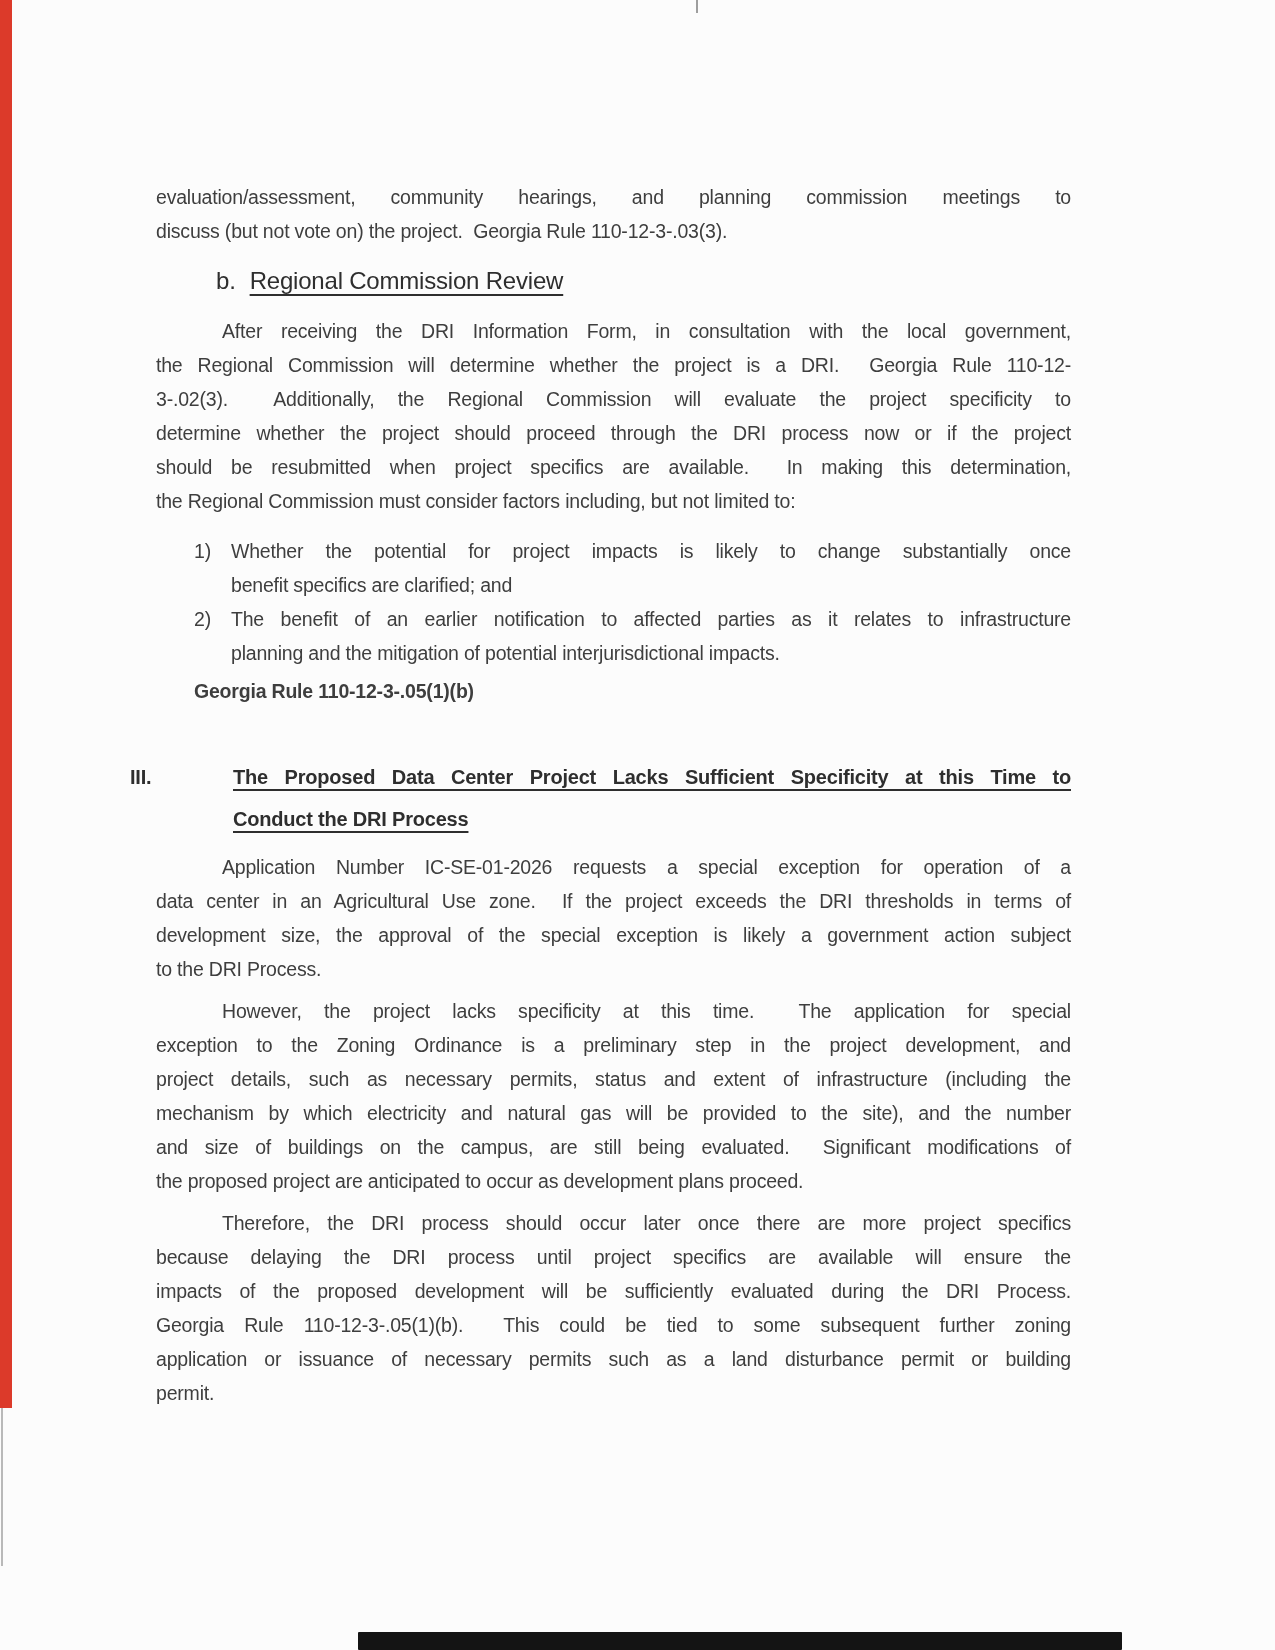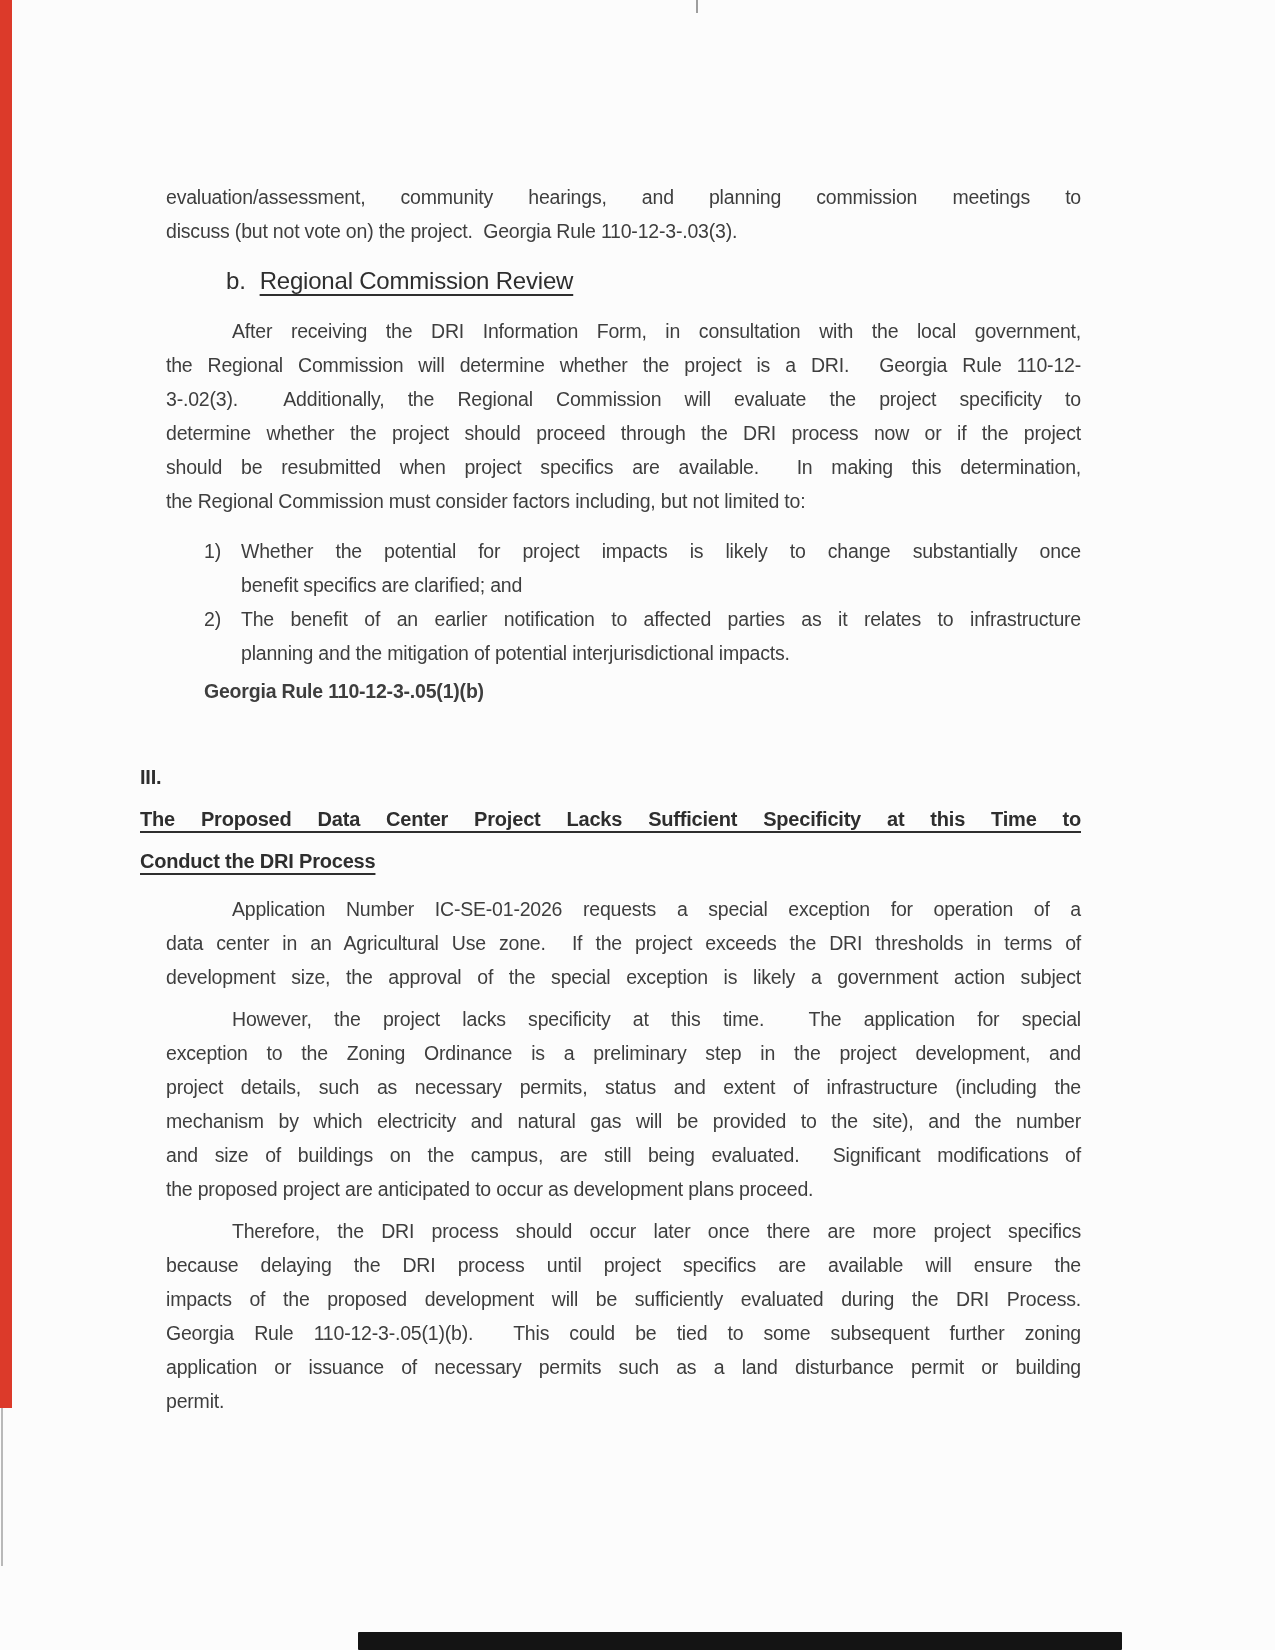--- a/index.html
+++ b/index.html
@@ -8,37 +8,37 @@
     background:#fcfcfc;overflow:hidden;
     font-family:"Liberation Sans","DejaVu Sans",sans-serif;
   }
   
   .red-stripe{position:absolute;left:0;top:0;width:12px;height:1408px;}
   .hairline{position:absolute;left:1px;top:1408px;width:2px;height:158px;}
   .toptick{position:absolute;left:696px;top:0;width:2px;height:13px;}
   .blackbar{position:absolute;left:358px;top:1632px;width:764px;height:18px;border-radius:1px;}
   
   .doc{
-    position:absolute;left:166px;top:180px;width:915px;
+    position:absolute;left:156px;top:180px;width:915px;
     font-size:19.5px;line-height:34px;letter-spacing:-0.2px;
   }
   .ln{white-space:pre-wrap;}
   .just{text-align:justify;text-align-last:justify;}
   .ind{text-indent:66px;}
   .p{margin-top:8px;}
   .p:first-child{margin-top:0;}
   .h2{margin:16px 0 16px 60px;font-weight:normal;font-size:24px;}
   .hnum{display:inline-block;margin-right:14px;}
   .hu{text-decoration:underline;text-underline-offset:5px;text-decoration-thickness:2px;}
   .li{display:flex;margin-left:38px;}
   .p + .li{margin-top:16px;}
   .linum{width:37px;flex:none;}
   .litext{flex:1;min-width:0;}
   .cite{margin:4px 0 0 38px;font-weight:bold;}
-  .h1{display:flex;margin:48px 0 10px -26px;font-weight:bold;font-size:20px;line-height:42px;flex-direction:column;}
+  .h1{display:flex;margin:48px 0 10px -26px;font-weight:bold;font-size:20px;line-height:42px;}
   .h1num{width:103px;flex:none;}
   .h1text{flex:1;min-width:0;}
 </style>
 </head>
 <body>
 
 <div class="page" style="background: rgb(252, 252, 252);">
   <div class="red-stripe" style="background: rgb(220, 58, 42);"></div>
   <div class="hairline" style="background: rgb(185, 185, 185);"></div>
   <div class="toptick" style="background: rgb(158, 158, 158);"></div>
@@ -76,20 +76,21 @@
         <div class="h1num">III.</div>
         <div class="h1text">
           <div class="ln just"><span class="hu">The Proposed Data Center Project Lacks Sufficient Specificity at this Time to</span></div>
           <div class="ln"><span class="hu">Conduct the DRI Process</span></div>
         </div>
       </div>
       <div class="p">
         <div class="ln just ind">Application Number IC-SE-01-2026 requests a special exception for operation of a</div>
         <div class="ln just">data center in an Agricultural Use zone.  If the project exceeds the DRI thresholds in terms of</div>
         <div class="ln just">development size, the approval of the special exception is likely a government action subject</div>
+        <div class="ln">to the DRI Process.</div>
       </div>
       <div class="p">
         <div class="ln just ind">However, the project lacks specificity at this time.  The application for special</div>
         <div class="ln just">exception to the Zoning Ordinance is a preliminary step in the project development, and</div>
         <div class="ln just">project details, such as necessary permits, status and extent of infrastructure (including the</div>
         <div class="ln just">mechanism by which electricity and natural gas will be provided to the site), and the number</div>
         <div class="ln just">and size of buildings on the campus, are still being evaluated.  Significant modifications of</div>
         <div class="ln">the proposed project are anticipated to occur as development plans proceed.</div>
       </div>
       <div class="p">

